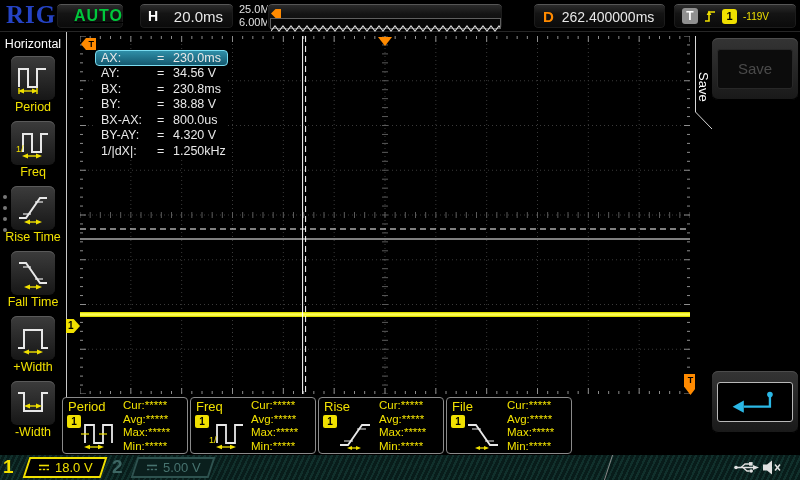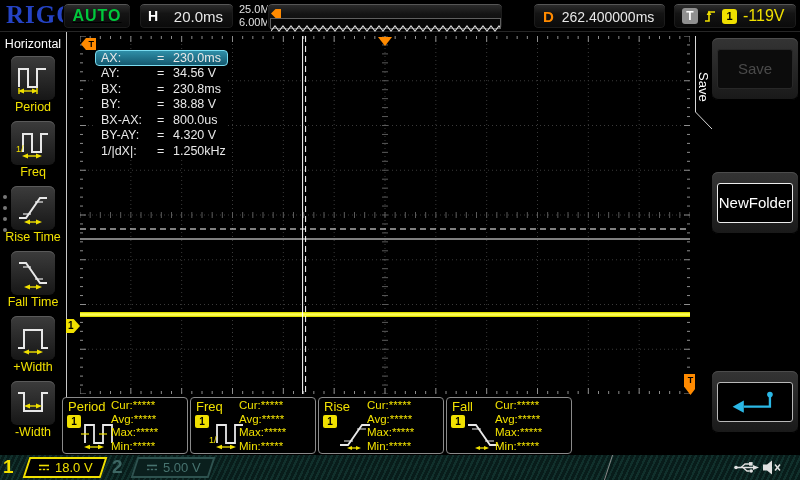--- a/index.html
+++ b/index.html
@@ -4,36 +4,36 @@
 <style>
   * { margin:0; padding:0; box-sizing:border-box; }
   html,body { background:#000; }
   body { font-family:"Liberation Sans", sans-serif; }
   #screen { position:relative; width:800px; height:480px; background:#000; overflow:hidden; }
 
   
   #topbar { position:absolute; left:0; top:0; width:800px; height:32px; background:#000; border-bottom:1px solid #262626; }
   #logo { position:absolute; left:6px; top:1px; font-family:"Liberation Serif", serif; font-weight:bold; font-size:25px; color:#2543c4; letter-spacing:1px; }
   .tbox { position:absolute; top:3px; height:26px; background:linear-gradient(180deg,#2e2e2e 0%,#141414 40%,#0a0a0a 100%); border:1px solid #000; border-radius:5px; box-shadow:inset 0 1px 0 #565656, inset 0 0 0 1px #1c1c1c; }
-  #auto-box { left:63px; width:68px; text-align:center;text-decoration:underline; }
+  #auto-box { left:56px; width:68px; text-align:right;text-decoration:underline; }
   #auto-box span { color:#00c83c; font-weight:bold; font-size:16px; line-height:24px; letter-spacing:1px; }
   #h-box { left:139px; width:95px; }
   #h-box .hletter { position:absolute; left:8px; top:4px; color:#fff; font-weight:bold; font-size:14px; }
   #h-box .hval { position:absolute; right:10px; top:4px; color:#e8e8e8; font-size:15px; }
   #rate { position:absolute; left:239px; top:3px; color:#e0e0e0; font-size:11px; line-height:13px; }
   #preview { left:267px; width:236px; height:27px; }
   #pos-arrow { position:absolute; left:3px; top:5px; width:10px; height:9px; background:#ff8a00; clip-path:polygon(45% 0,100% 0,100% 100%,45% 100%,0 50%); }
   #wavebox { position:absolute; left:2px; top:14px; width:231px; height:11px; background:#050505; border:1px solid #5f5f5f; }
   #d-box { left:533px; width:133px; }
   #d-box .dletter { position:absolute; left:9px; top:4px; color:#ff8a00; font-weight:bold; font-size:15px; }
   #d-box .dval { position:absolute; left:0; right:0; top:5px; text-align:center; color:#e8e8e8; font-size:14px;margin-left:17px; }
   #t-box { left:673px; width:124px; display:flex; align-items:center; gap:6px; padding:0 8px; }
   .t-badge { width:16px; height:16px; background:#909090; border-radius:3px; color:#fff; font-weight:bold; font-size:12px; text-align:center; line-height:16px; }
   .ch-badge { width:15px; height:15px; background:#f0e000; border-radius:3px; color:#000; font-weight:bold; font-size:11px; text-align:center; line-height:15px; }
-  #t-level { color:#f0e000; font-size:16px; }
+  #t-level { color:#f0e000; font-size:10px; }
 
   
   #sidebar { position:absolute; left:0; top:32px; width:66px; height:423px; }
   #sidebar-border { position:absolute; left:66px; top:32px; width:1px; height:421px; background:#c8c8c8; }
   #sb-title { position:absolute; left:0; top:5px; width:66px; text-align:center; color:#fff; font-size:12.5px; }
   .sb-btn { position:absolute; left:11px; width:44px; height:44px; border-radius:6px; background:linear-gradient(180deg,#3c3c3c,#161616); box-shadow:inset 0 1px 0 #5a5a5a, 0 1px 2px #000; display:flex; align-items:center; justify-content:center; }
   .sb-label { position:absolute; left:0; width:66px; text-align:center; color:#f0e000; font-size:12.5px; }
   .sb-dot { position:absolute; left:3px; width:4px; height:4px; border-radius:50%; background:#777; }
 
   
@@ -57,21 +57,21 @@
   .menu-btn { position:absolute; left:5px; right:5px; top:11px; height:40px; border-radius:3px; background:#000; text-align:center; font-size:15px; line-height:38px; }
   .menu-btn.on { border:1px solid #ededed; color:#fff; }
   .menu-btn.off { border:1px solid #282828; background:#0c0c0c; color:#4a4a4a; }
   .menu-btn.enter { border:1px solid #b8b8b8; display:flex; align-items:center; justify-content:center; }
 
   
   .meas-box { position:absolute; top:397px; width:126px; height:57px; background:#000; border:1px solid #8a8a8a; border-radius:4px; }
   .meas-name { position:absolute; left:5px; top:1px; color:#f0e000; font-size:13px; }
   .meas-badge { position:absolute; left:4px; top:17px; width:14px; height:13px; background:#f0e000; border-radius:2px; color:#000; font-weight:bold; font-size:10px; text-align:center; line-height:13px; }
   .meas-icon { position:absolute; left:17px; top:16px; }
-  .meas-rows { position:absolute; left:48px; top:1px; color:#f0e000; font-size:11.5px; line-height:13.5px; }
+  .meas-rows { position:absolute; left:60px; top:1px; color:#f0e000; font-size:11.5px; line-height:13.5px; }
 
   
   #bottombar { position:absolute; left:0; top:455px; width:800px; height:25px; background:repeating-linear-gradient(115deg,#11302c 0 2px,#081c1a 2px 5px); }
   .ch-num { position:absolute; top:1px; font-weight:bold; font-size:19px; }
   .ch-shape { position:absolute; top:2px; width:78px; height:21px; transform:skewX(-18deg); border-width:2px; border-style:solid; display:flex; align-items:center; justify-content:center; gap:5px; }
   .ch-shape .unskew { transform:skewX(18deg); display:flex; align-items:center; gap:5px; font-size:13px; }
   #bb-sep { position:absolute; left:608px; top:0; width:1px; height:25px; background:#8a8a8a; transform:skewX(-18deg); }
   .bb-icon { position:absolute; top:5px; }
 </style>
 </head>
@@ -569,23 +569,20 @@
 
   <div id="rmenu">
     <svg style="position:absolute;left:0;top:0;" width="20" height="110">
       <polyline points="0.5,4 0.5,80 17,97" stroke="#d8d8d8" stroke-width="1" fill="none"></polyline>
     </svg>
     <div id="rtab-label">Save</div>
 
     <div class="menu-slot" style="top:6px;">
       <div class="menu-btn off">Save</div>
     </div>
-    <div class="menu-slot" style="top:140px;">
-      <div class="menu-btn on">NewFolder</div>
-    </div>
     <div class="menu-slot" style="top:339px;">
       <div class="menu-btn enter">
         <svg width="54" height="28" viewBox="0 0 56 30">
           <circle cx="44" cy="7" r="3" fill="#2bb8e6"></circle>
           <path d="M44,7 V20 H16" stroke="#2bb8e6" stroke-width="2.5" fill="none"></path>
           <polygon points="16,13.5 16,26.5 4,20" fill="#2bb8e6"></polygon>
         </svg>
       </div>
     </div>
   </div>
@@ -640,21 +637,21 @@
     </svg>
     <div class="meas-rows">
       <div>Cur:*****</div>
       <div>Avg:*****</div>
       <div>Max:*****</div>
       <div>Min:*****</div>
     </div>
   </div>
 
   <div class="meas-box" style="left:446px;">
-    <div class="meas-name">Fall</div>
+    <div class="meas-name">File</div>
     <div class="meas-badge">1</div>
     <svg class="meas-icon" width="40" height="38" viewBox="0 0 40 36">
       <path d="M4,10 H12 L26,30 H34" stroke="#e8e8e8" stroke-width="1.8" fill="none"></path>
       <line x1="8" y1="14" x2="17" y2="14" stroke="#e8e8e8" stroke-width="1"></line>
       <line x1="21" y1="26" x2="30" y2="26" stroke="#e8e8e8" stroke-width="1"></line>
       <line x1="14" y1="33" x2="22" y2="33" stroke="#f0e000" stroke-width="1.3"></line>
       <polygon points="11,33 16,31 16,35" fill="#f0e000"></polygon>
         <polygon points="25,33 20,31 20,35" fill="#f0e000"></polygon>
     </svg>
     <div class="meas-rows">

